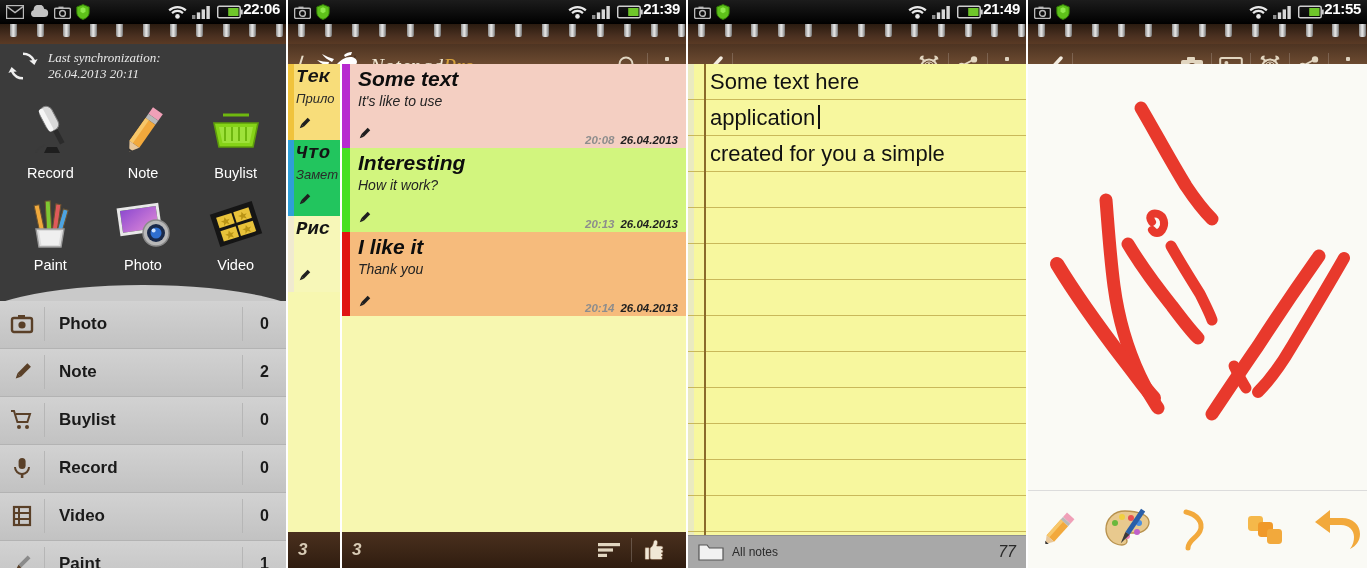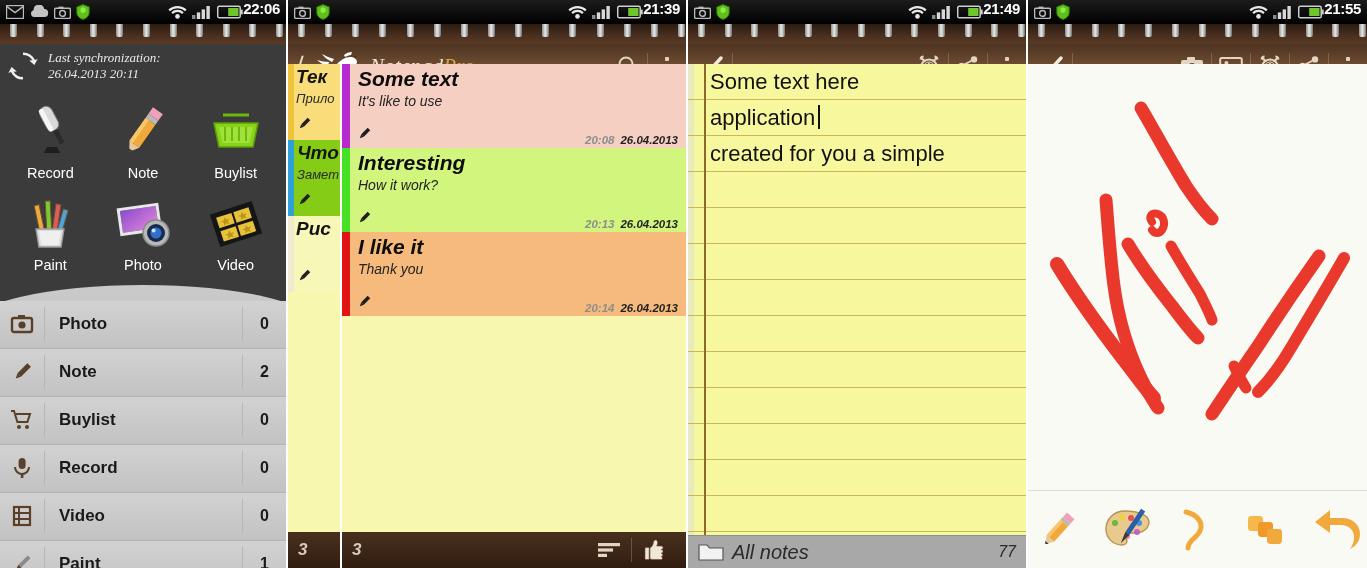--- a/index.html
+++ b/index.html
@@ -61,21 +61,21 @@
   .cat-name { flex:1; padding-left:14px; font-size:17px; font-weight:bold; color:#1a1a1a; }
   .cat-cnt { width:44px; text-align:center; font-size:16px; font-weight:bold; color:#1a1a1a;
     border-left:1px solid #b6b6b6; line-height:34px; }
 
   
   .peek { position:absolute; left:0; top:64px; bottom:0; width:54px; z-index:5;
     border-right:2px solid #fff; background:#f7f7b0; }
   .peek-item { position:relative; height:76px; padding:2px 0 0 8px; overflow:hidden; }
   .peek-bar { position:absolute; left:0; top:0; bottom:0; width:6px; }
   .peek-t { font-size:19px; font-weight:bold; font-style:italic; color:#141414;
-    white-space:nowrap; }
+    white-space:nowrap;font-family:Liberation Mono, monospace; }
   .peek-s { font-size:13px; font-style:italic; color:#2a2a2a; white-space:nowrap; margin-top:3px; }
   .peek-p { position:absolute; left:8px; bottom:4px; }
   .notelist { position:absolute; left:54px; right:0; top:64px; bottom:36px;
     background:#f7f7b0; overflow:hidden; }
   .note { position:relative; height:84px; padding:3px 8px 0 16px; overflow:hidden; }
   .note-bar { position:absolute; left:0; top:0; bottom:0; width:8px; }
   .note-title { font-size:21px; font-weight:bold; font-style:italic; color:#0d0d0d;
     line-height:1.15; }
   .note-sub { font-size:14px; font-style:italic; color:#232323; margin-top:2px; }
   .note-meta { position:absolute; right:8px; bottom:2px; font-size:11.5px;
@@ -99,21 +99,21 @@
     overflow:hidden; }
   .rule { position:absolute; left:0; right:0; height:1px; background:#c9b85a; }
   .margin { position:absolute; left:16px; top:0; bottom:0; width:1.5px; background:#8a6a2a; }
   .edge { position:absolute; left:0; top:0; bottom:0; width:6px; background:#eaeac0; }
   .ed-text { position:absolute; left:22px; right:8px; top:0; }
   .ed-line { font-size:22px; color:#111; line-height:36px; white-space:pre; }
   .caret { display:inline-block; width:2px; height:24px; background:#111;
     vertical-align:-4px; margin-left:3px; }
   .folderbar { position:absolute; left:0; right:0; bottom:0; height:33px; background:#a8a8a8;
     display:flex; align-items:center; padding:0 10px; gap:8px; border-top:1px solid #8e8e8e; }
-  .folderbar .fname { font-size:20px; font-style:italic; color:#2b2b2b; }
+  .folderbar .fname { font-size:12px; color:#2b2b2b; }
   .folderbar .fcnt { margin-left:auto; font-size:16px; font-style:italic; color:#2b2b2b; }
 
   
   .canvas { position:absolute; left:0; right:0; top:64px; bottom:78px; background:#fafaf5; }
   .tools { position:absolute; left:0; right:0; bottom:0; height:78px; background:#fafaf5;
     display:flex; align-items:center; justify-content:center; gap:18px;
     border-top:1px solid #dcdcdc; }
   .tool { width:52px; height:52px; display:flex; align-items:center; justify-content:center; }
 </style>
 </head>
@@ -443,21 +443,21 @@
           <span class="peek-bar" style="background:#f0c33c"></span>
           <div class="peek-t">Тек</div>
           <div class="peek-s">Прило</div>
           <span class="peek-p"><svg width="16" height="16" viewBox="0 0 16 16">
               <g transform="rotate(45 8 8)">
                 <rect x="6.2" y="1" width="3.6" height="9" fill="#1f1f1f"></rect>
                 <path d="M6.2 10h3.6L8 14z" fill="#1f1f1f"></path>
               </g>
             </svg></span>
         </div>
-        <div class="peek-item" style="background: #84cc16; text-align: center;">
+        <div class="peek-item" style="background: #22c55e;">
           <span class="peek-bar" style="background:#2f9fd8"></span>
           <div class="peek-t">Что</div>
           <div class="peek-s">Замет</div>
           <span class="peek-p"><svg width="16" height="16" viewBox="0 0 16 16">
               <g transform="rotate(45 8 8)">
                 <rect x="6.2" y="1" width="3.6" height="9" fill="#1f1f1f"></rect>
                 <path d="M6.2 10h3.6L8 14z" fill="#1f1f1f"></path>
               </g>
             </svg></span>
         </div>

